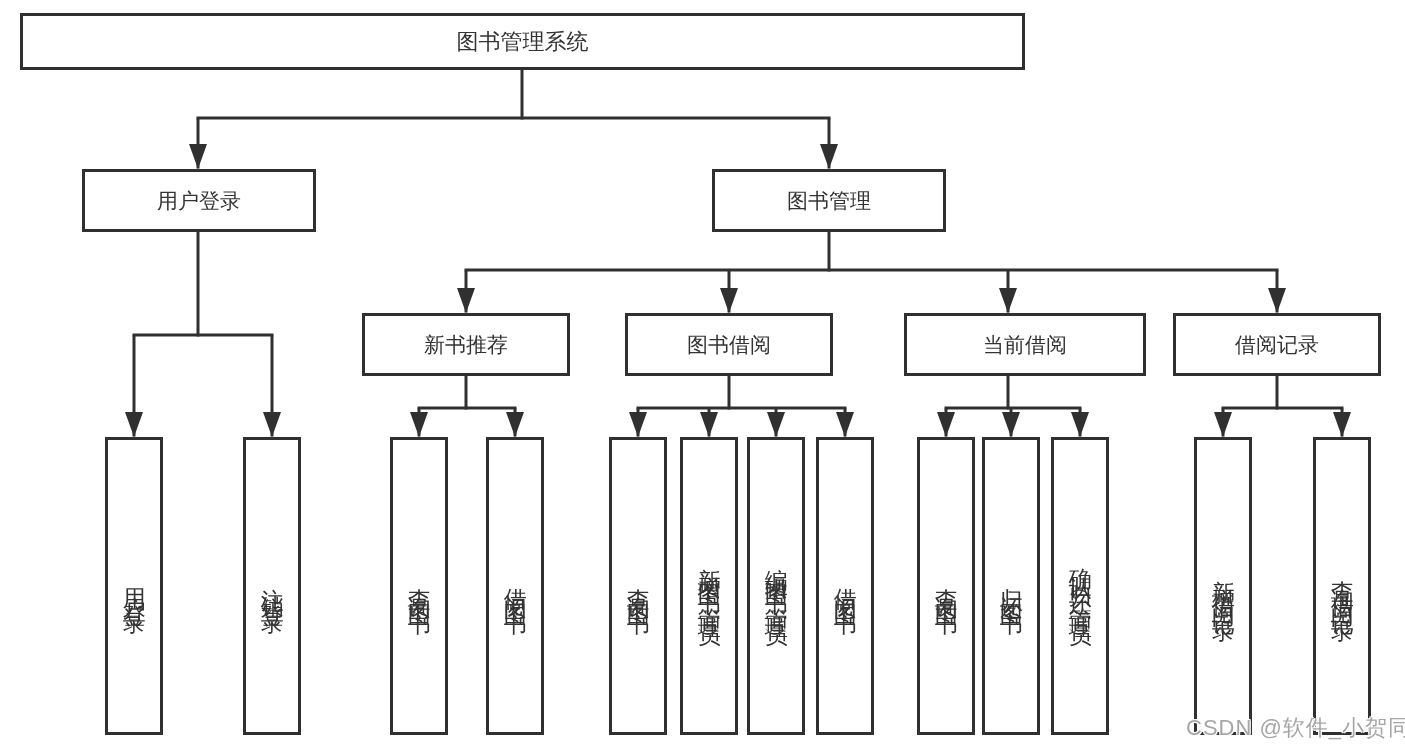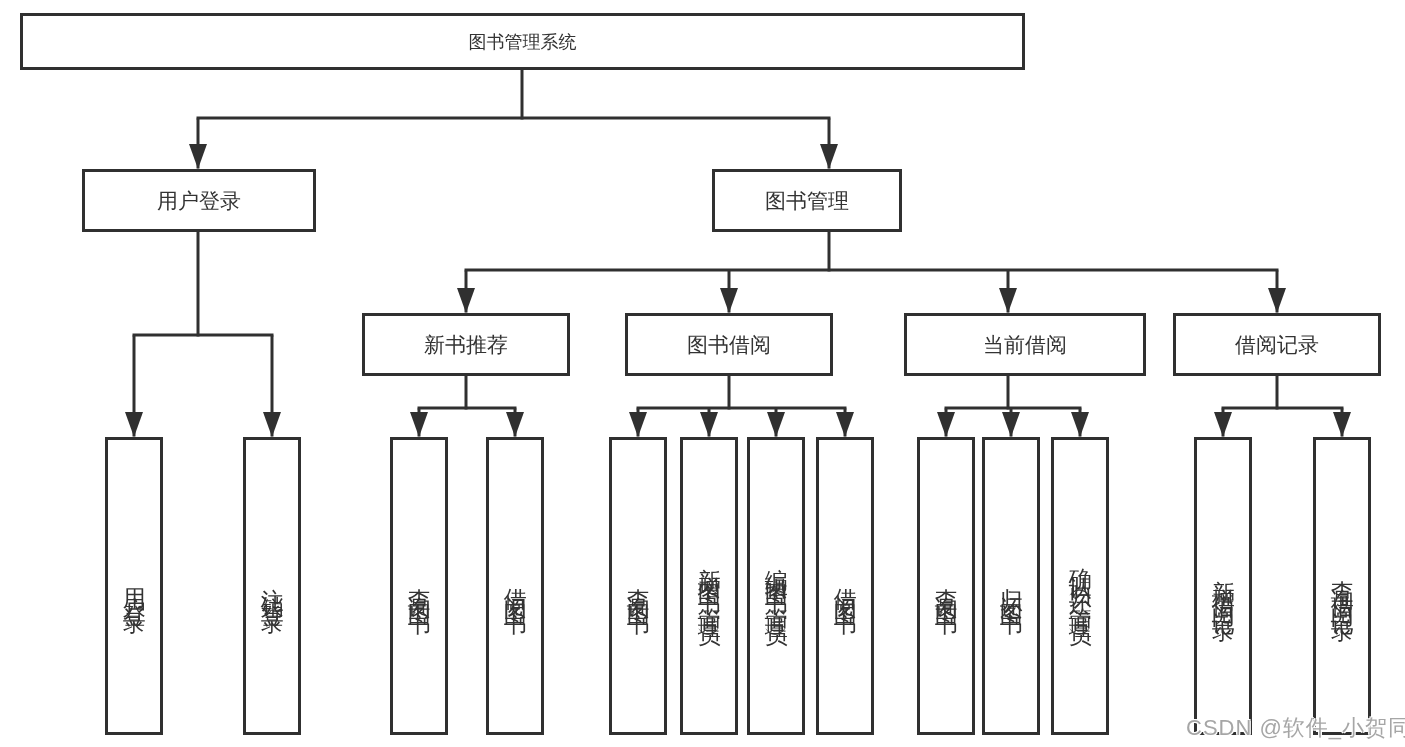--- a/index.html
+++ b/index.html
@@ -17,21 +17,21 @@
     border:3px solid #303030;
     background:#ffffff;
     display:flex;
     align-items:center;
     justify-content:center;
     color:#333333;
     font-size:21px;
     z-index:2;
     text-align:center;
   }
-  .node.title{font-size:18px;}
+  .node.title{font-size:22px;}
   .node.v{
     writing-mode:vertical-rl;
     font-size:23px;
     letter-spacing:8px;
     line-height:1.1;
   }
   .watermark{
     position:absolute;
     left:1186px;top:713px;
     z-index:5;
@@ -93,21 +93,21 @@
       <path d="M1277 376 V408"></path>
       <path d="M1223 408 H1342"></path>
       <path d="M1223 410 V435" marker-end="url(#ah)"></path>
       <path d="M1342 410 V435" marker-end="url(#ah)"></path>
     </g>
   </svg>
 
   <div class="node title" style="left:20px;top:13px;width:1005px;height:57px">图书管理系统</div>
 
   <div class="node" style="left:82px;top:169px;width:234px;height:63px">用户登录</div>
-  <div class="node" style="left:712px;top:169px;width:190px;height:63px">图书管理</div>
+  <div class="node" style="left:712px;top:169px;width:234px;height:63px">图书管理</div>
 
   <div class="node" style="left:625px;top:313px;width:208px;height:63px">图书借阅</div>
   <div class="node" style="left:362px;top:313px;width:208px;height:63px">新书推荐</div>
   <div class="node" style="left:904px;top:313px;width:242px;height:63px">当前借阅</div>
   <div class="node" style="left:1173px;top:313px;width:208px;height:63px">借阅记录</div>
 
   <div class="node v" style="left:105px;top:437px;width:58px;height:298px">用户登录</div>
   <div class="node v" style="left:243px;top:437px;width:58px;height:298px">注销登录</div>
 
   <div class="node v" style="left:390px;top:437px;width:58px;height:298px">查询图书</div>

